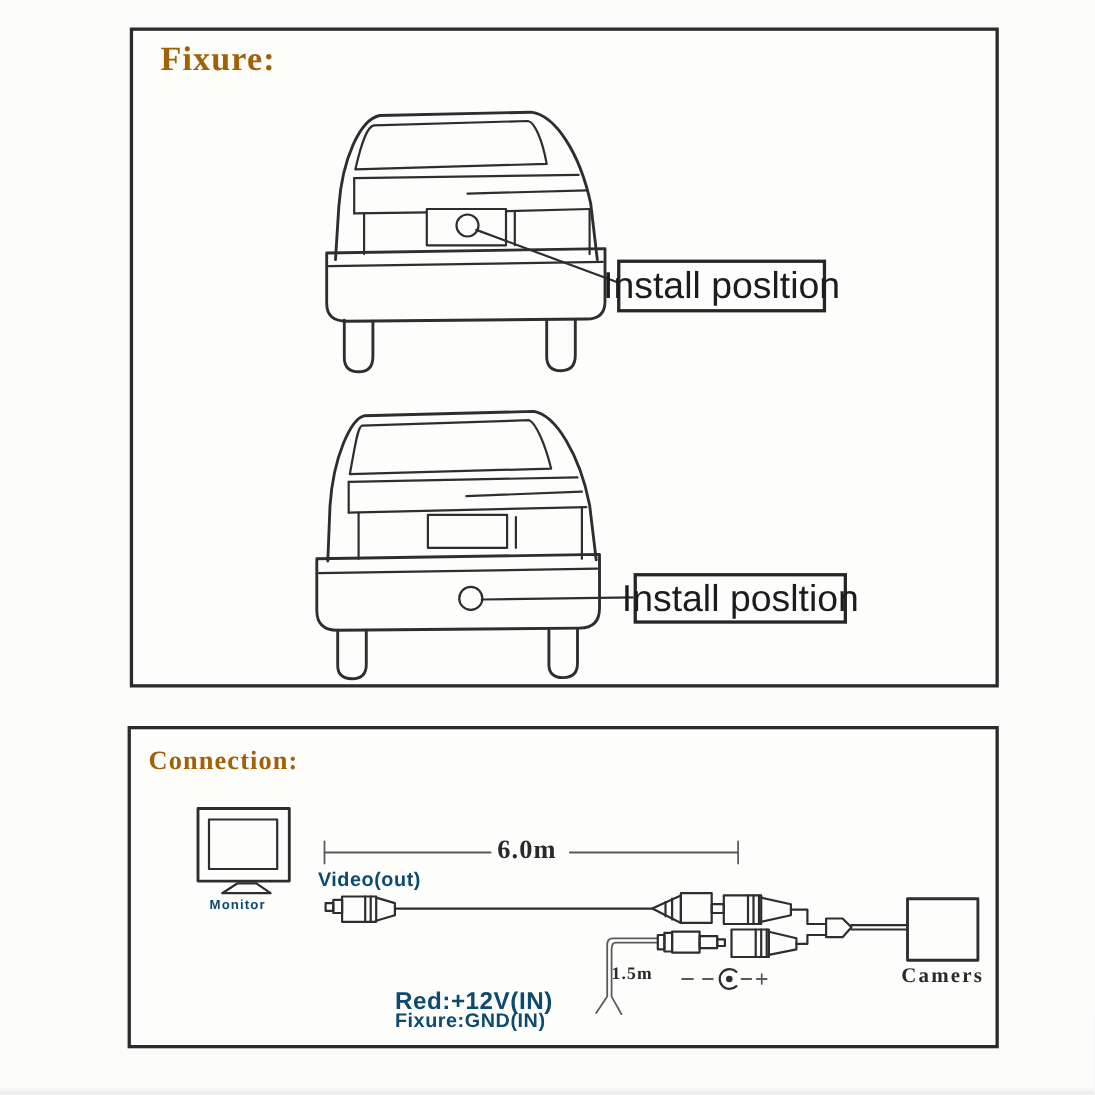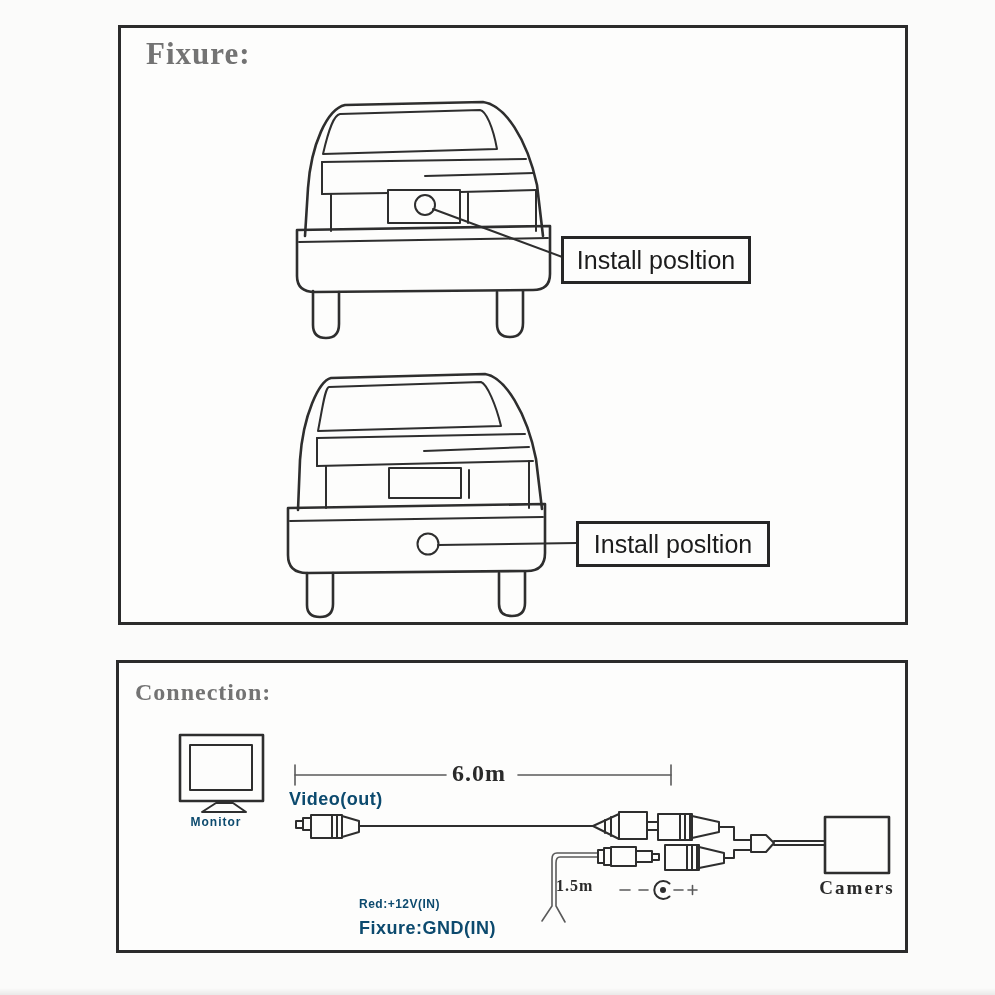--- a/index.html
+++ b/index.html
@@ -12,42 +12,42 @@
   .page::after{content:"";position:absolute;left:0;right:0;bottom:0;height:7px;
     background:linear-gradient(to bottom, rgba(0,0,0,0), rgba(0,0,0,0.07));pointer-events:none;}
   .panel{
     position:absolute;box-sizing:border-box;
     border:3px solid #2b2b2b;background:#fdfdfc;
   }
   .panel-fixture{left:118px;top:25px;width:790px;height:600px;}
   .panel-connection{left:116px;top:660px;width:792px;height:293px;}
   .panel-title{
     position:absolute;
-    font-family:"Liberation Serif", serif;font-weight:700;color:#737373;
+    font-family:"Liberation Serif", serif;font-weight:700;color:#a16207;
     letter-spacing:1px;white-space:nowrap;
   }
   .title-fixture{left:25px;top:8px;font-size:31px;}
   .title-connection{left:16px;top:16px;font-size:24px;}
   .abs{position:absolute;}
   .callout{
     position:absolute;box-sizing:border-box;
     border:3px solid #262626;background:#fdfdfc;
     display:flex;align-items:center;justify-content:center;
-    font-size:25px;color:#1c1c1c;white-space:nowrap;
+    font-size:34px;color:#1c1c1c;white-space:nowrap;
   }
   .callout-top{left:440px;top:208px;width:190px;height:48px;}
   .callout-bottom{left:455px;top:493px;width:194px;height:46px;}
   .lbl{position:absolute;white-space:nowrap;color:#0c4a6e;}
   .lbl-sans-bold{font-weight:700;}
   .lbl-serif-bold{font-family:"Liberation Serif", serif;font-weight:700;color:#2a2a2a;}
   .lbl-monitor{left:47px;top:152px;width:100px;text-align:center;font-size:12px;letter-spacing:1px;}
   .lbl-videoout{left:170px;top:126px;font-size:18px;letter-spacing:.5px;}
   .lbl-6m{left:333px;top:97px;width:64px;font-size:24px;letter-spacing:1px;}
   .lbl-backup{left:195px;top:204px;font-size:19px;letter-spacing:1.5px;}
-  .lbl-red{left:240px;top:234px;font-size:12px;letter-spacing:.5px;text-align:right;}
+  .lbl-red{left:240px;top:234px;font-size:22px;letter-spacing:.5px;text-align:right;}
   .lbl-black{left:240px;top:255px;font-size:18px;letter-spacing:.5px;}
   .lbl-15m{left:437px;top:214px;font-size:16px;letter-spacing:1px;}
   .lbl-camera{left:688px;top:214px;width:100px;text-align:center;font-size:19px;letter-spacing:2px;}
   svg{display:block;overflow:visible;}
   .stroke{fill:none;stroke:#2e2e2e;stroke-width:2.6;stroke-linecap:round;stroke-linejoin:round;}
   .stroke-thin{fill:none;stroke:#2e2e2e;stroke-width:2;stroke-linecap:round;stroke-linejoin:round;}
   .stroke-dim{fill:none;stroke:#5a5a5a;stroke-width:1.6;stroke-linecap:round;}
   .fill-bg{fill:#fdfdfc;}
 </style>
 </head>

